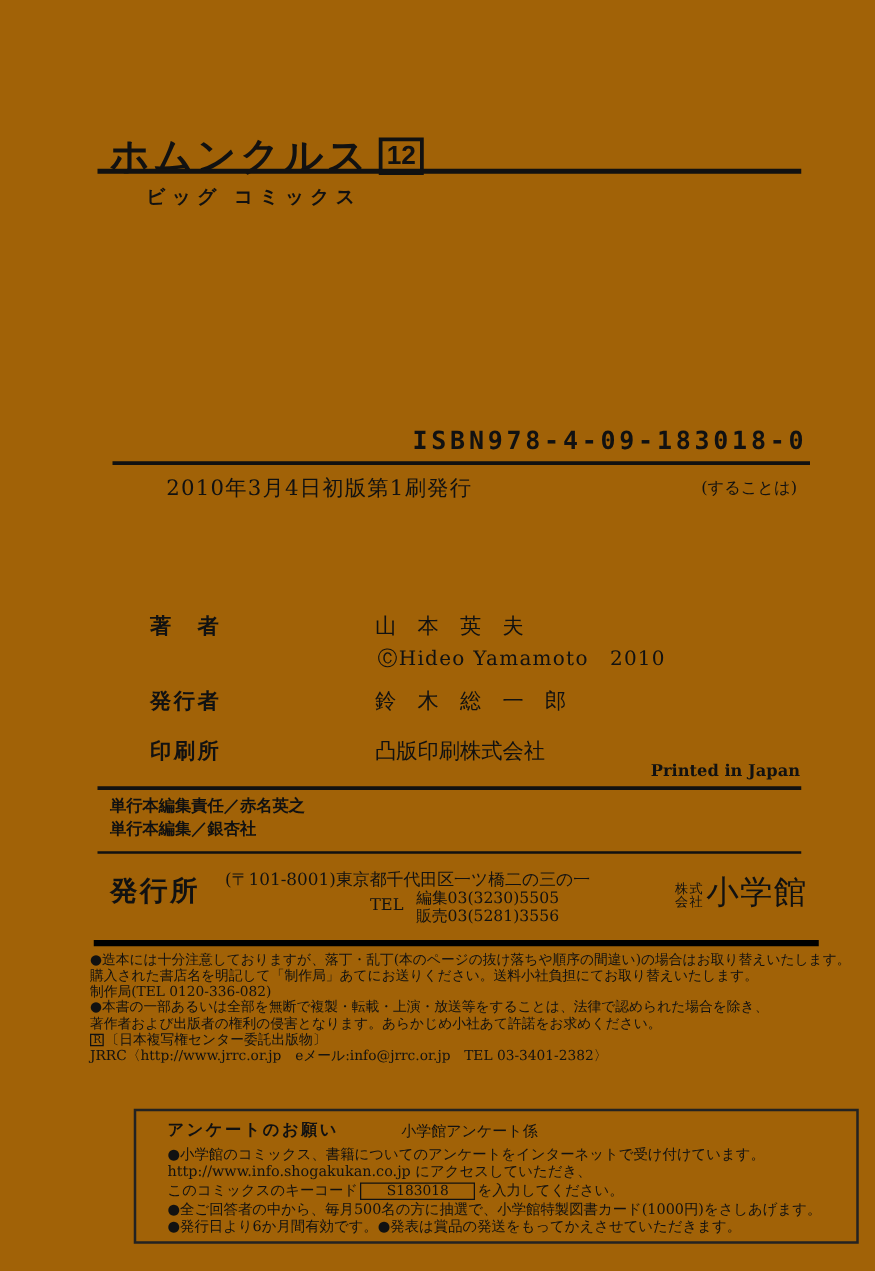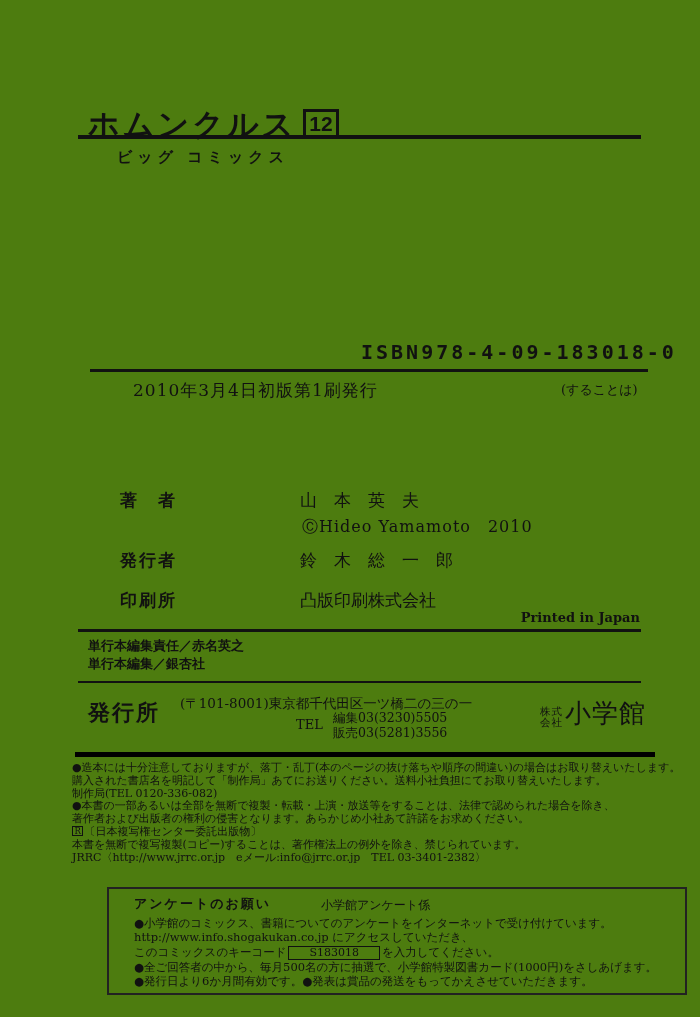--- a/index.html
+++ b/index.html
@@ -1,33 +1,33 @@
 <!DOCTYPE html>
 <html lang="ja"><head>
 <meta charset="utf-8">
 <style>
   html,body{margin:0;padding:0;background:#ffffff;}
   .page{
-    position:relative;width:700px;height:1017px;background:#4d7c0f;
+    position:relative;width:700px;height:1017px;background:#a16207;
     color:#111;overflow:hidden;
     font-family:"DejaVu Serif","Liberation Serif",serif;
   }
   .sans{font-family:"Liberation Sans","DejaVu Sans",sans-serif;}
   .mono{font-family:"DejaVu Sans Mono","Liberation Mono",monospace;}
   .abs{position:absolute;}
   .rule{position:absolute;background:#111;}
 
   
   .book-title{left:88px;top:88px;font-size:31px;font-weight:bold;letter-spacing:3px;line-height:1;}
   .vol-box{display:inline-block;border:3px solid #111;font-size:21px;line-height:1;padding:1px 3px 2px;margin-left:7px;vertical-align:4px;letter-spacing:0;}
   .rule-title{left:78px;top:135px;width:563px;height:4px;}
   .series{left:117px;top:148px;font-size:15px;font-weight:bold;letter-spacing:5px;}
 
   
-  .isbn{left:330px;top:340px;font-size:20px;letter-spacing:3px;font-weight:bold;margin-left:31px;}
+  .isbn{left:330px;top:340px;font-size:20px;letter-spacing:3px;font-weight:bold;}
   .rule-isbn{left:90px;top:369px;width:558px;height:3px;}
   .edition-date{left:133px;top:379px;font-size:17px;letter-spacing:1px;}
   .stamp-note{left:561px;top:381px;font-size:13px;}
 
   
   .cred-label{position:absolute;left:120px;font-size:17px;letter-spacing:2px;font-weight:bold;}
   .cred-value{position:absolute;left:300px;font-size:17px;}
   .copyright{left:302px;top:517px;font-size:16px;letter-spacing:1px;}
   .printed-in{right:60px;top:610px;font-size:13px;font-weight:bold;}
   .rule-credits{left:78px;top:629px;width:563px;height:3px;}
@@ -106,21 +106,20 @@
   </div>
   <div class="abs bar-thick"></div>
 
   <div class="abs legal">
     <div>●造本には十分注意しておりますが、落丁・乱丁(本のページの抜け落ちや順序の間違い)の場合はお取り替えいたします。</div>
     <div>購入された書店名を明記して「制作局」あてにお送りください。送料小社負担にてお取り替えいたします。</div>
     <div>制作局(TEL 0120-336-082)</div>
     <div>●本書の一部あるいは全部を無断で複製・転載・上演・放送等をすることは、法律で認められた場合を除き、</div>
     <div>著作者および出版者の権利の侵害となります。あらかじめ小社あて許諾をお求めください。</div>
     <div><span class="r-box">R</span><span>〔日本複写権センター委託出版物〕</span></div>
-    <div>本書を無断で複写複製(コピー)することは、著作権法上の例外を除き、禁じられています。</div>
     <div>JRRC〈http://www.jrrc.or.jp　eメール:info@jrrc.or.jp　TEL 03-3401-2382〉</div>
   </div>
 
   <div class="abs survey">
     <div class="abs survey-title sans">アンケートのお願い</div>
     <div class="abs survey-dept">小学館アンケート係</div>
     <div class="survey-body">
       <div>●小学館のコミックス、書籍についてのアンケートをインターネットで受け付けています。</div>
       <div>http://www.info.shogakukan.co.jp にアクセスしていただき、</div>
       <div><span>このコミックスのキーコード</span><span class="keycode-box">S183018</span><span>を入力してください。</span></div>

